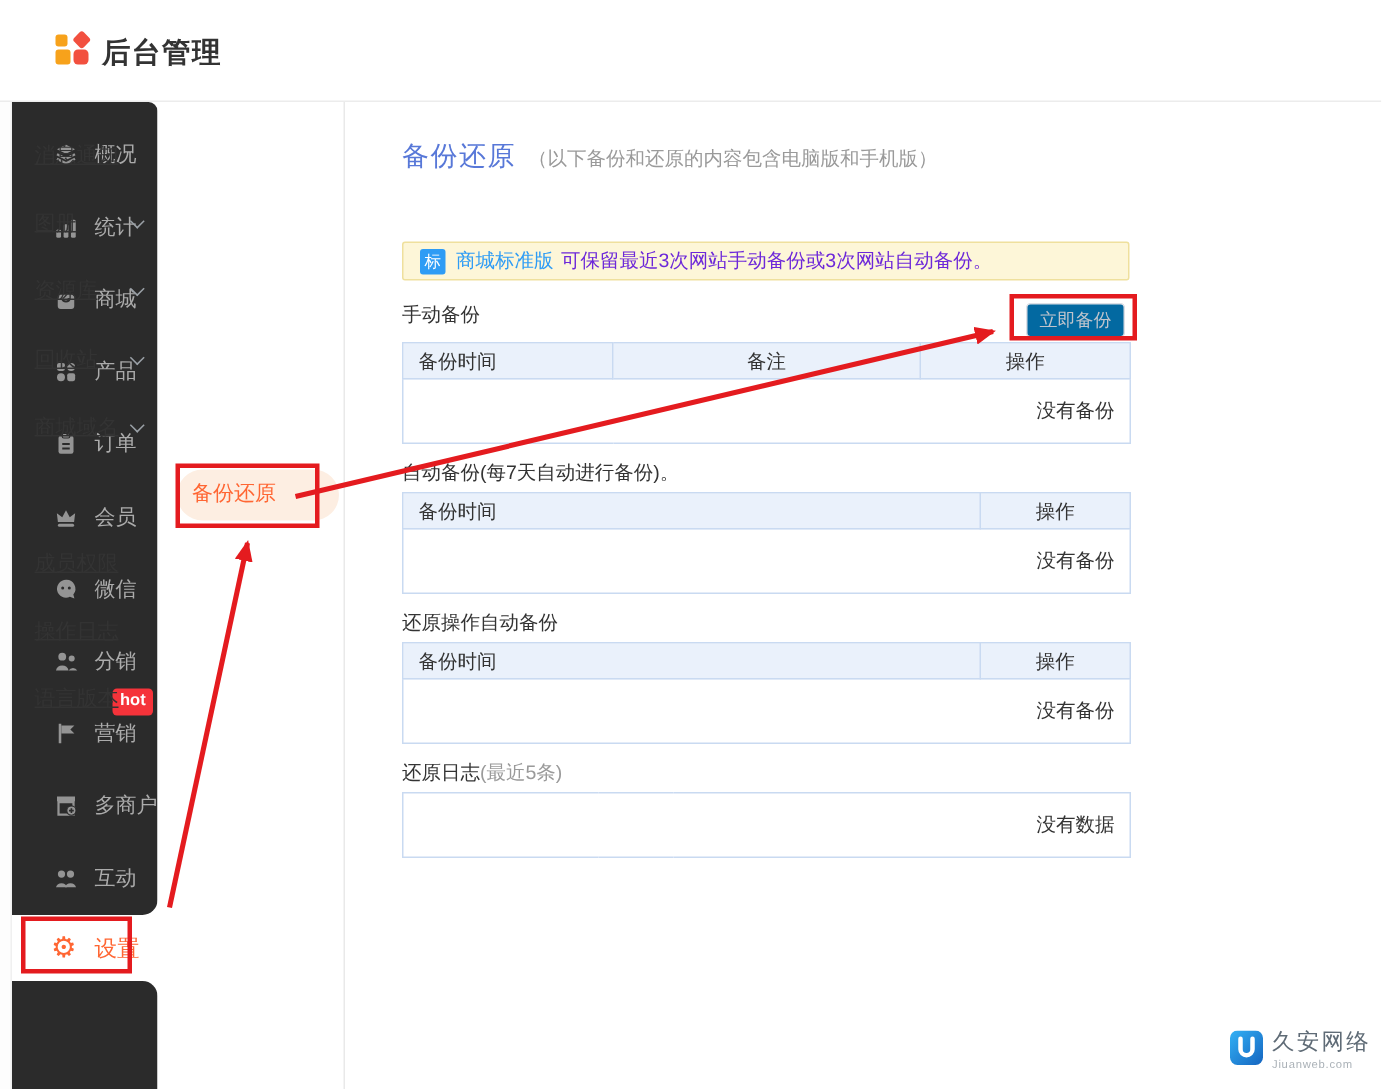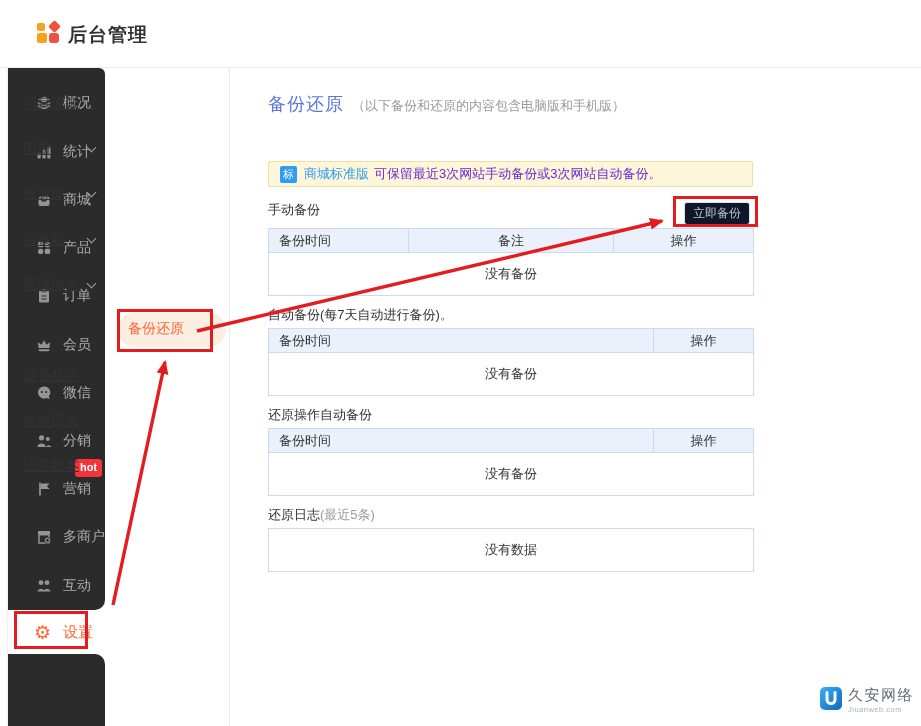--- a/index.html
+++ b/index.html
@@ -44,25 +44,25 @@
   .page-title { font-size:18px; color:#5878d8; letter-spacing:1px; }
   .page-subtitle { font-size:13px; color:#9a9a9a; margin-left:8px; }
 
   .notice { position:absolute; left:268px; top:161px; width:485px; height:26px; background:#fdf6d8; border:1px solid #efe09d; border-radius:2px; display:flex; align-items:center; font-size:13px; }
   .notice-badge { width:17px; height:17px; background:#2e9cf5; color:#fff; font-size:11px; display:flex; align-items:center; justify-content:center; border-radius:2px; margin:0 7px 0 11px; }
   .notice-link { color:#2e9cf5; margin-right:5px; cursor:pointer; }
   .notice-text { color:#6d28d9; }
 
   .sec-label { position:absolute; font-size:13px; color:#333; white-space:nowrap; }
   .sec-label .dim { color:#9a9a9a; }
-  .backup-btn { position:absolute; left:684px; top:202px; width:66px; height:23px; background:#0f172a; border:1px solid #dcdfe6; border-radius:3px; color:#c0c4cc; font-size:12px; text-align:center; line-height:21px; cursor:pointer; }
+  .backup-btn { position:absolute; left:684px; top:202px; width:66px; height:23px; background:#0369a1; border:1px solid #dcdfe6; border-radius:3px; color:#c0c4cc; font-size:12px; text-align:center; line-height:21px; cursor:pointer; }
 
   table.dt { position:absolute; left:268px; width:485px; border-collapse:collapse; font-size:13px; background:#fff; table-layout:fixed; }
   table.dt th { background:#eaf1fb; font-weight:normal; height:24px; border:1px solid #c9daf1; padding:0 10px; }
-  table.dt td { height:42px; border:1px solid #c9daf1; padding:12px 10px; text-align:center; }
+  table.dt td { height:42px; border:1px solid #c9daf1; padding:12px 10px; text-align:right; }
   table.dt th.l { text-align:left; }
   table.dt th.c { text-align:center; }
 
   
   .footer-logo { position:absolute; left:820px; top:687px; display:flex; }
   .fl-icon { width:22px; height:23px; }
   .fl-text { margin-left:6px; }
   .fl-name { font-size:15px; color:#5f6b76; letter-spacing:1.5px; line-height:16px; }
   .fl-domain { font-size:7.5px; color:#aab1b7; letter-spacing:.5px; margin-top:2px; }
 

